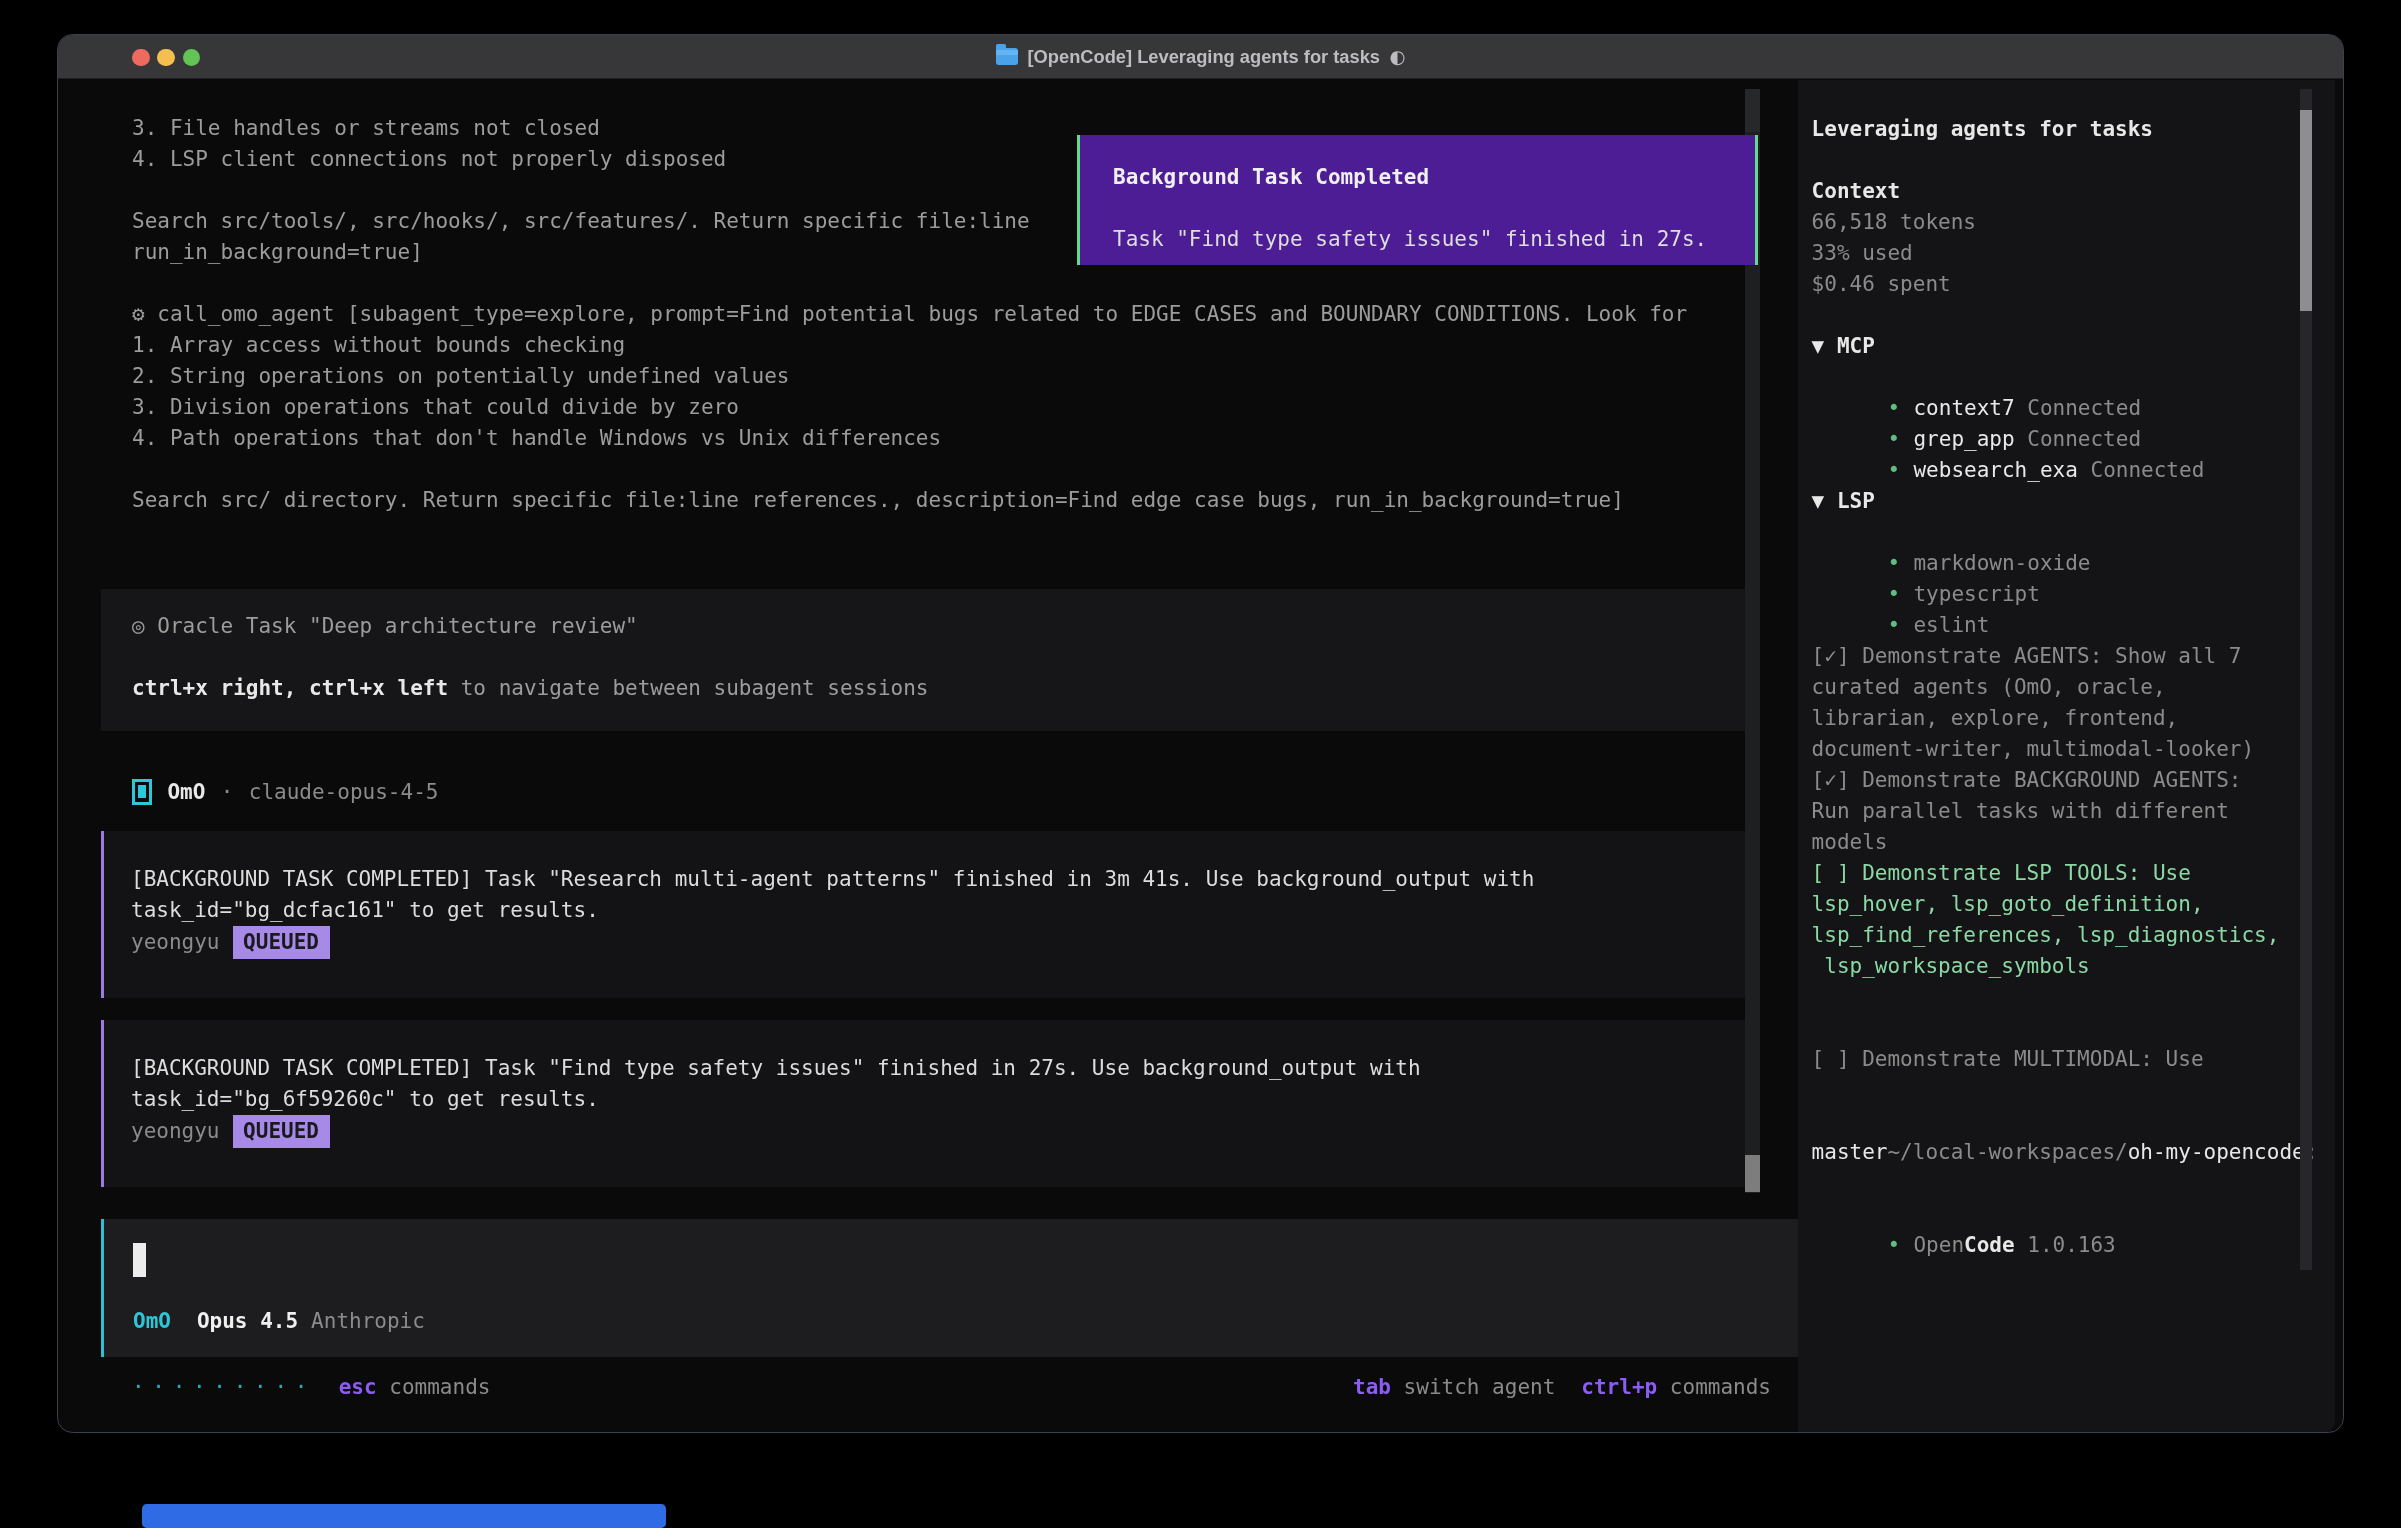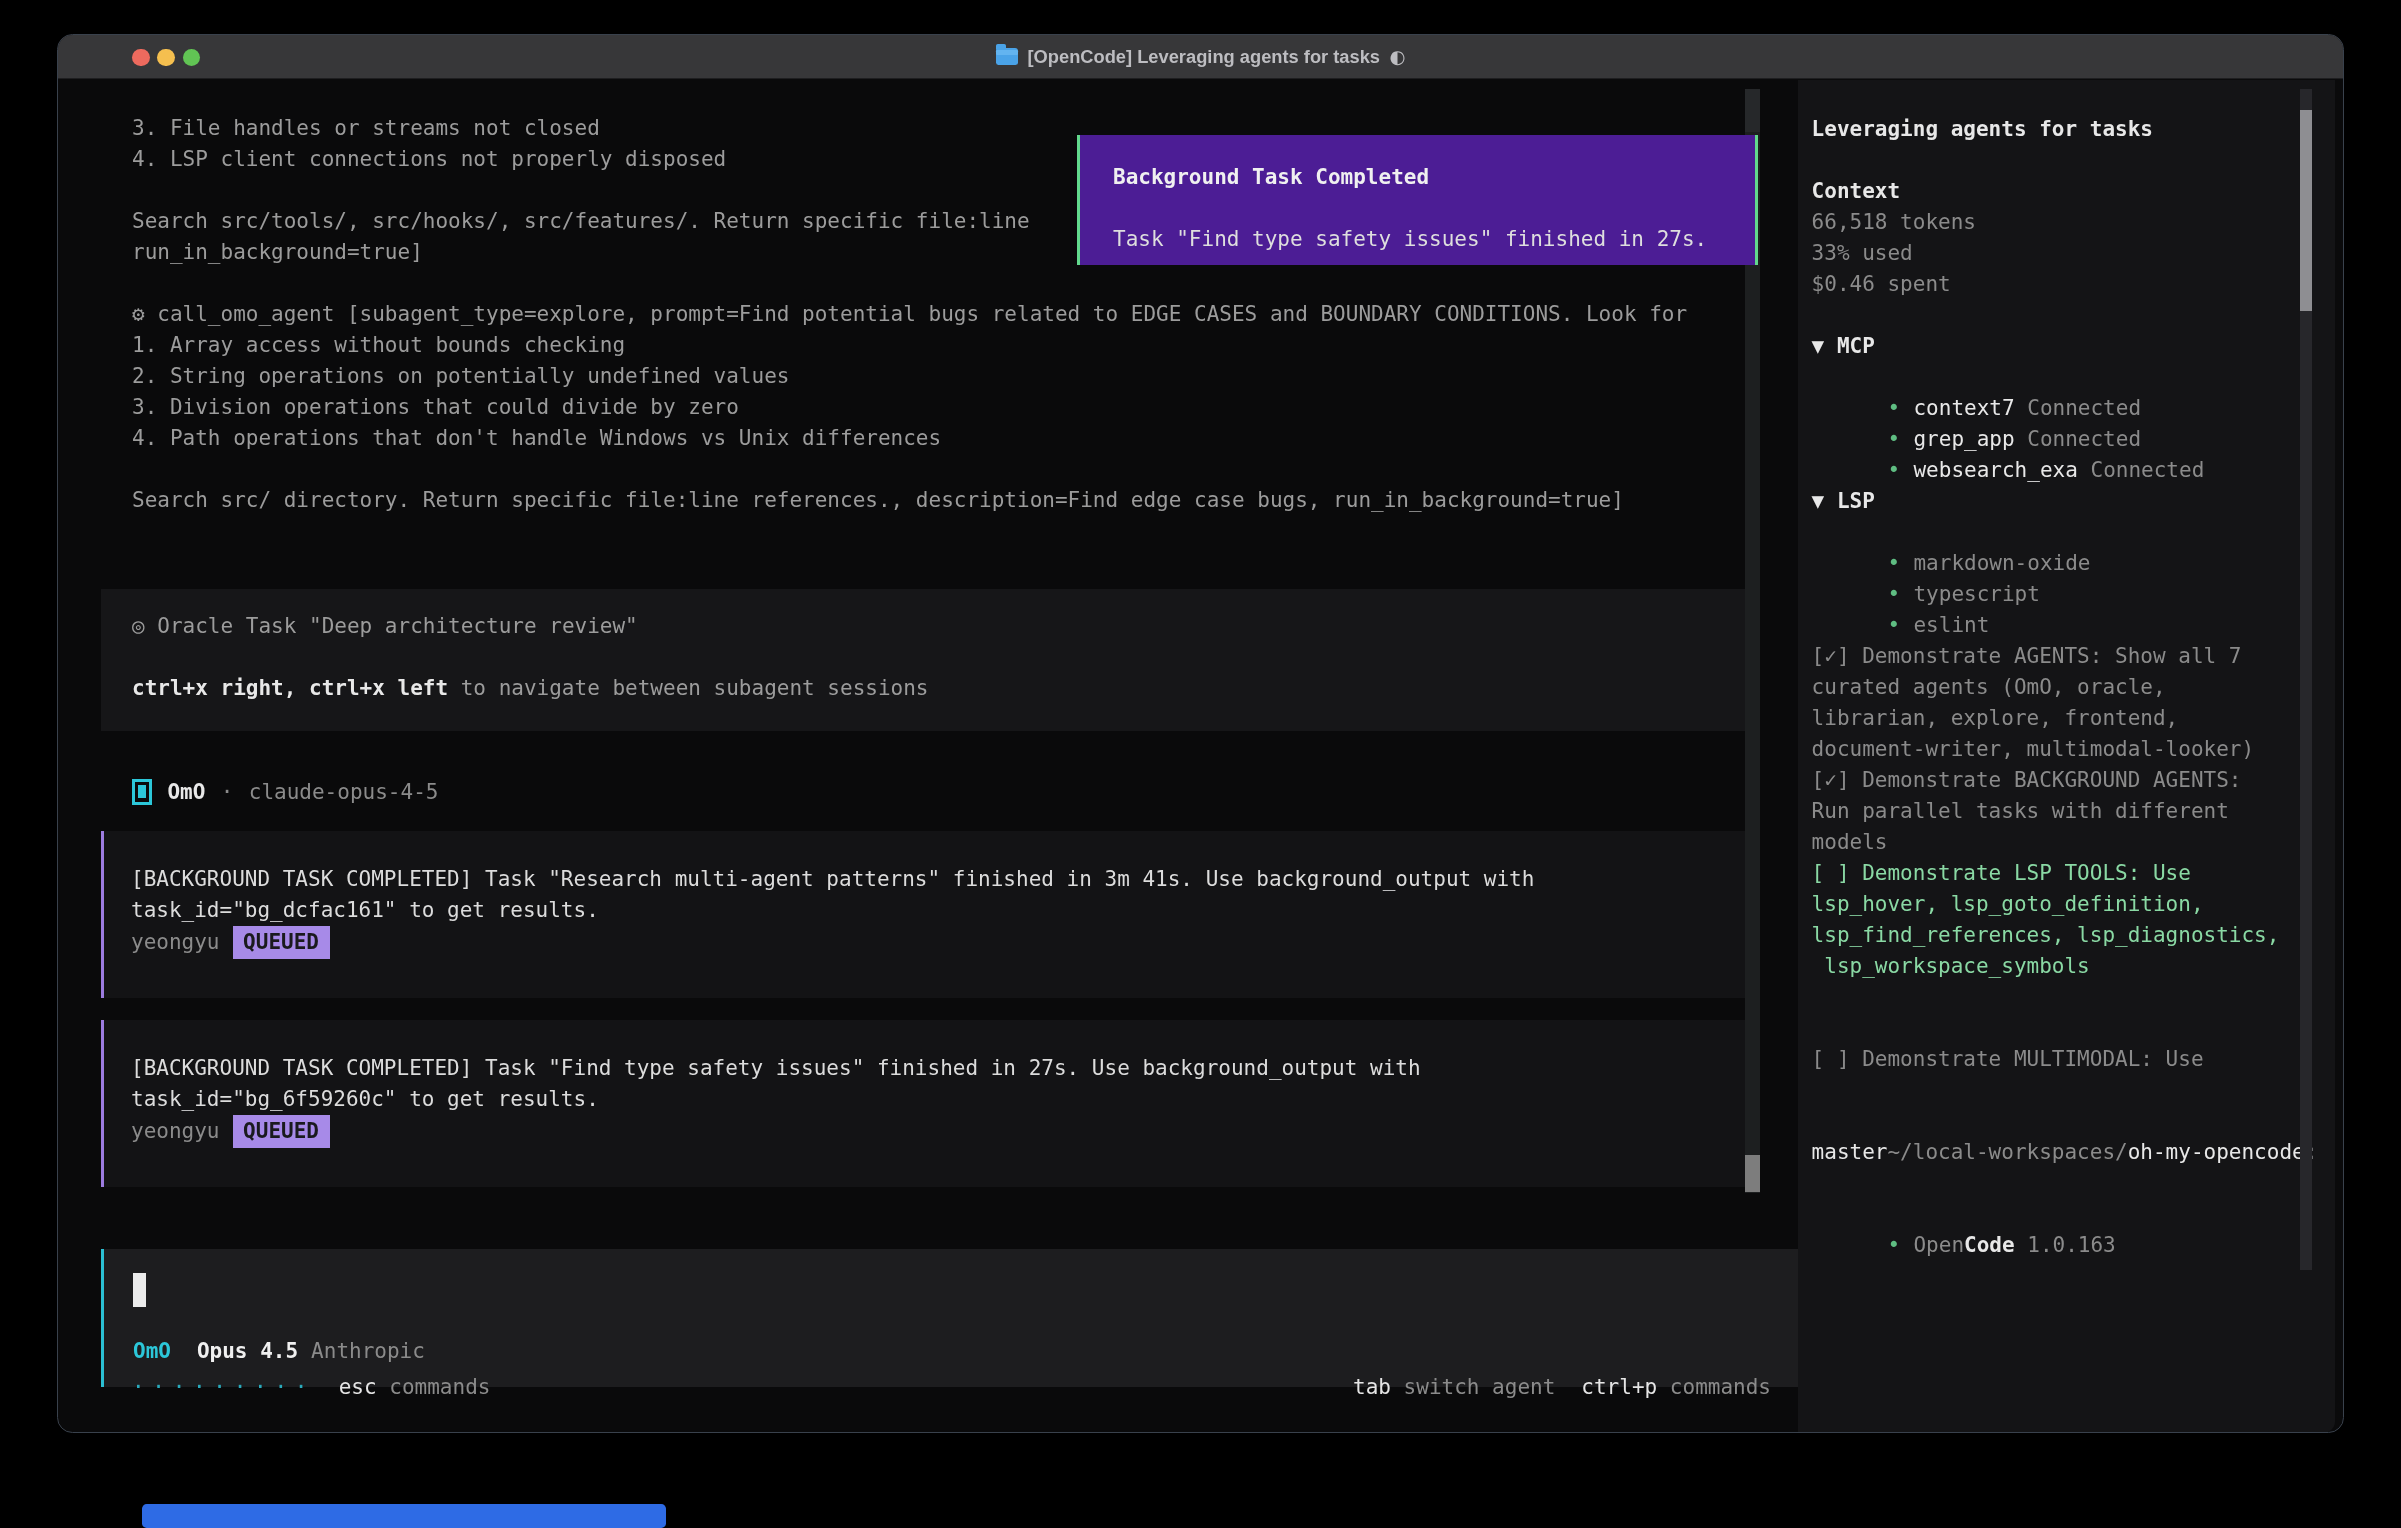--- a/index.html
+++ b/index.html
@@ -56,35 +56,35 @@
 
   
   .task { position:absolute; left:43px; width:1644px; height:167px; background:#131315;
           border-left:3.5px solid #9d7ce0; padding:33px 0 0 27px; color:#dcdcdc; line-height:31px; }
   .task.t1 { top:796px; } .task.t2 { top:985px; }
   .task .meta { color:#8b8b8b; }
   .badge { display:inline-block; background:#a78ae8; color:#1a1a1e; font-weight:bold;
            padding:1.2px 10.6px; margin-left:13px; }
 
   
-  .editor { position:absolute; left:43px; top:1214px; width:1889px; height:138px; background:#1d1d1f;
+  .editor { position:absolute; left:43px; top:1184px; width:1889px; height:138px; background:#1d1d1f;
             border-left:3.5px solid #2bc0d4; }
   .cursor { position:absolute; left:29px; top:24px; width:13px; height:34px; background:#ececec; }
   .model-row { position:absolute; left:29px; top:90px; }
   .model-row .name { color:#2cc7d9; font-weight:bold; }
   .model-row .model { color:#f0f0f0; font-weight:bold; margin-left:26px; }
   .model-row .provider { color:#8b8b8b; margin-left:13px; }
 
   
   .statusbar { position:absolute; left:74px; top:1337px; width:1639px; height:31px; line-height:31px; }
   .sb-dots { color:#2aa9bb; letter-spacing:7.7px; }
   .sb-left { position:absolute; left:0; top:0; }
   .sb-left .key { margin-left:23.6px; }
   .sb-right { position:absolute; right:0; top:0; }
-  .key { color:#e5e5e5; font-weight:normal; }
+  .key { color:#8b5cf6; font-weight:bold; }
   .hint { color:#8b8b8b; }
   .sb-right .hint { margin-right:26px; } .sb-right .hint:last-child { margin-right:0; }
 
   
   .sidebar { position:absolute; left:1740px; top:45px; width:537px; height:1353px; background:#141416;
              border-radius:0 0 11.8px 0; padding:34px 0 0 13.6px; }
   .line { height:31px; line-height:31px; white-space:pre; }
   .blank { height:31px; }
   .sb-sb-track { position:absolute; left:2242px; top:54px; width:11.8px; height:1181px; background:#27272b; }
   .sb-sb-thumb { position:absolute; left:2242px; top:75px; width:11.8px; height:201px; background:#8e8e92; }

